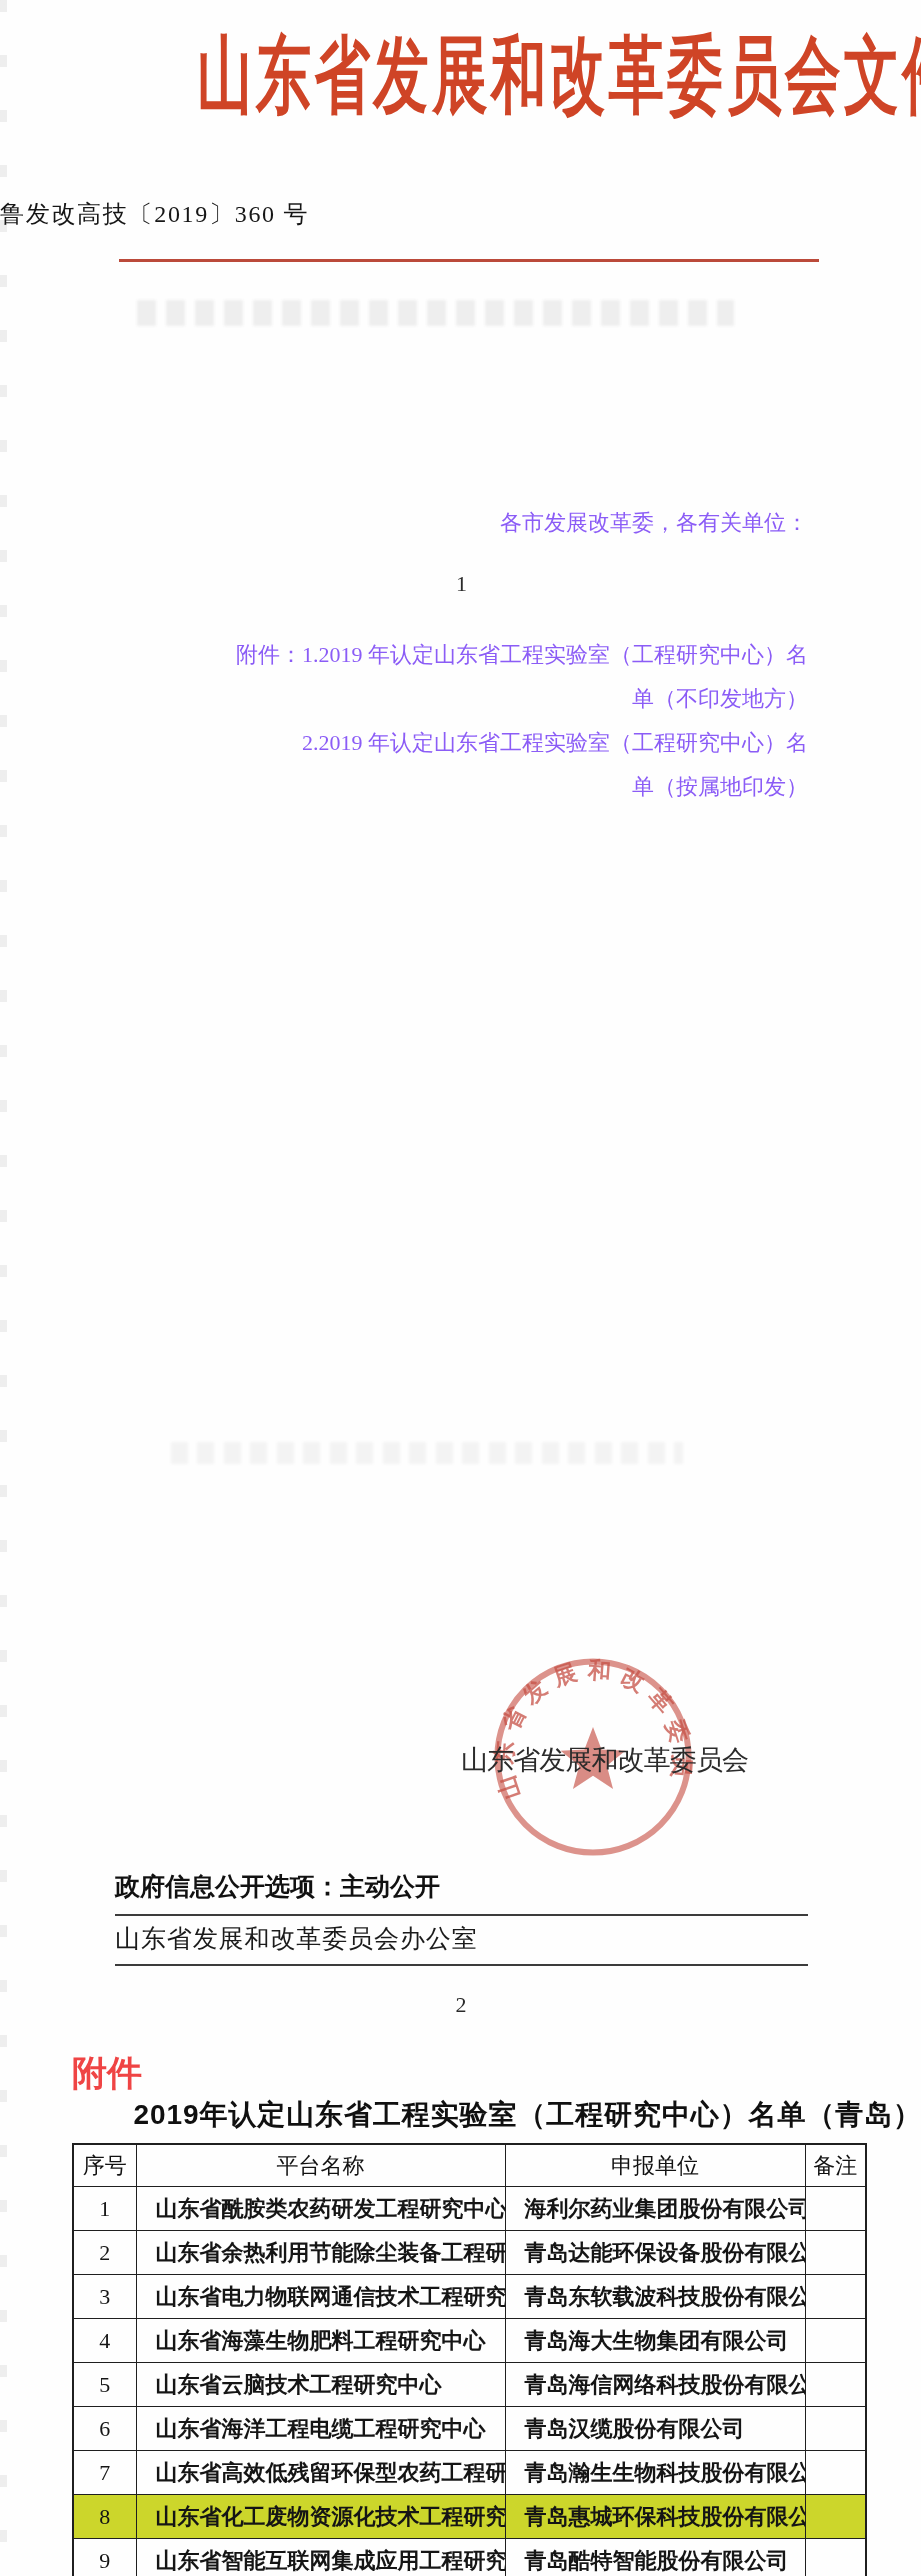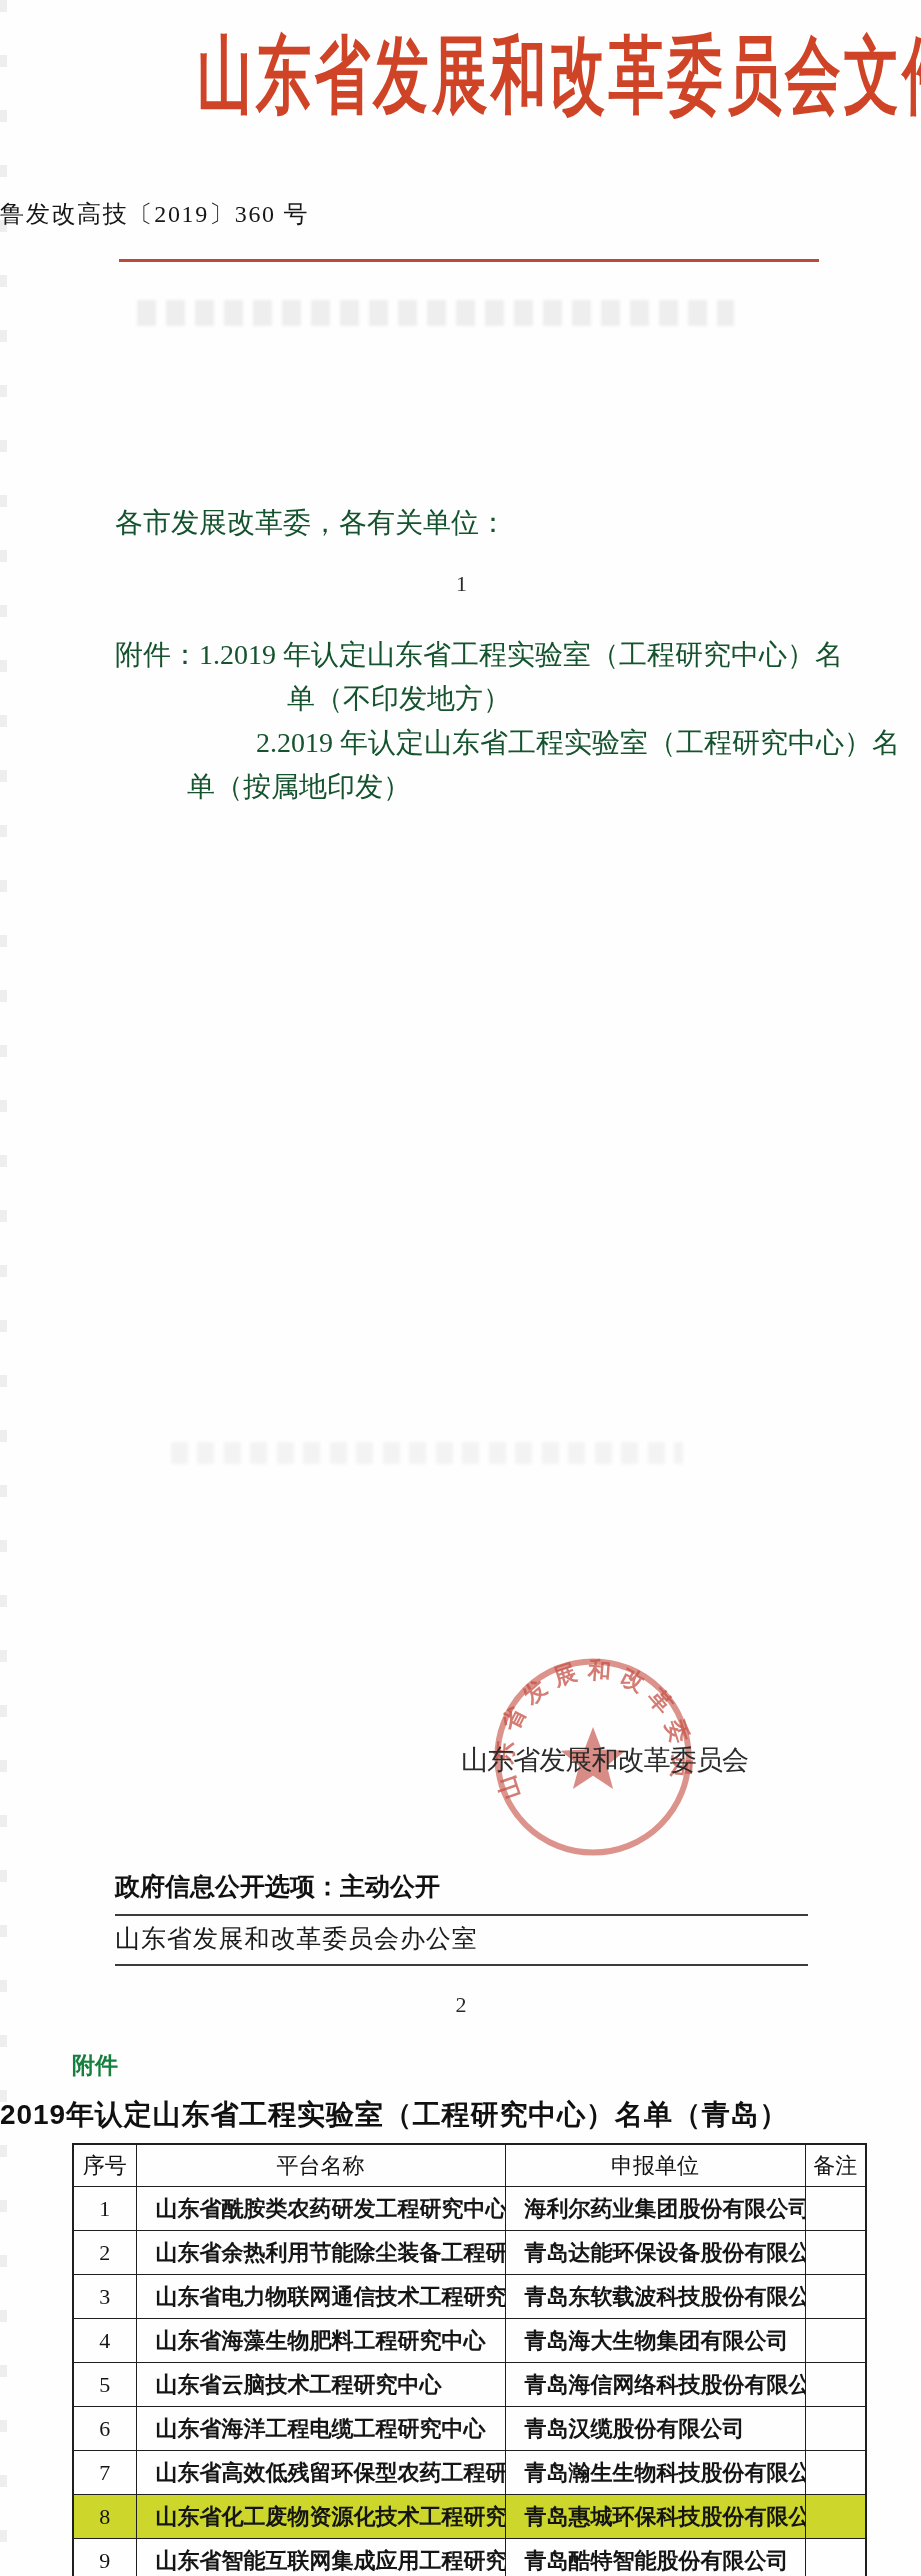--- a/index.html
+++ b/index.html
@@ -23,21 +23,21 @@
     font-size:84px;line-height:99px;font-weight:bold;color:#cf4426;letter-spacing:5.1px;}
   
   .docnum{position:absolute;top:198px;left:0;width:100%;text-align:left;
     font-size:24px;letter-spacing:1.7px;color:#161616;}
   .redline{position:absolute;top:259px;left:119px;width:700px;height:3.4px;background:#bb4a3a;}
   
   .doc-title{position:absolute;top:326px;left:0;width:100%;text-align:center;}
   .title-line{font-size:34px;line-height:44px;font-weight:bold;letter-spacing:1.7px;color:#141414;}
   
   .bodyflow{position:absolute;top:500px;left:115px;width:693px;}
-  .bline{font-size:28px;line-height:46px;white-space:nowrap;color:#14532d;}
+  .bline{font-size:22px;line-height:46px;white-space:nowrap;color:#8b5cf6;text-align:right;}
   .pagenum{width:100%;text-align:center;font-size:22px;color:#2a2a2a;}
   .pagenum-inline{margin-top:20.5px;margin-bottom:25.6px;line-height:34px;}
   .attach-block{margin-top:32px;}
   .attach-block .bline{line-height:44px;}
   .attach-l1{}
   .attach-l2{margin-left:172px;}
   .attach-l3{margin-left:141px;}
   .attach-l4{margin-left:72px;}
   
   .seal{position:absolute;left:488px;top:1652px;width:210px;height:210px;}
@@ -45,23 +45,23 @@
     white-space:nowrap;color:#2b2b2b;}
   
   .disclosure{position:absolute;top:1870px;left:115px;font-size:25px;font-weight:bold;
     font-family:"Liberation Sans","DejaVu Sans",sans-serif;color:#111;}
   .rule{position:absolute;left:115px;width:693px;height:1.7px;background:#3c3c3c;}
   .rule1{top:1914px;}
   .rule2{top:1964px;}
   .office{position:absolute;top:1922px;left:115px;font-size:25px;color:#1b1b1b;letter-spacing:0.9px;}
   .pagenum2{position:absolute;top:1992px;left:0;width:100%;}
   
-  .attach-label{position:absolute;top:2050px;left:72px;font-size:23px;font-weight:bold;
-    font-family:"Liberation Sans","DejaVu Sans",sans-serif;color:#15803d;}
-  .table-title{position:absolute;top:2096px;left:0;width:100%;text-align:left;
+  .attach-label{position:absolute;top:2050px;left:72px;font-size:35px;font-weight:bold;
+    font-family:"Liberation Sans","DejaVu Sans",sans-serif;color:#ef4444;}
+  .table-title{position:absolute;top:2096px;left:0;width:100%;text-align:right;
     font-size:28px;font-weight:bold;letter-spacing:0.9px;
     font-family:"Liberation Sans","DejaVu Sans",sans-serif;color:#101010;}
   table.list{position:absolute;top:2143px;left:72px;width:794px;border-collapse:collapse;
     border:2.6px solid #1f1f1f;table-layout:fixed;}
   table.list th{height:39px;font-size:22px;font-weight:normal;text-align:center;
     font-family:"Liberation Sans","DejaVu Sans",sans-serif;border:1.7px solid #1f1f1f;color:#111;}
   table.list td{height:41px;font-size:22px;border:1.7px solid #1f1f1f;color:#151515;
     overflow:hidden;white-space:nowrap;}
   td.c-no{text-align:center;}
   td.c-platform,td.c-applicant{padding-left:19px;font-weight:bold;}

